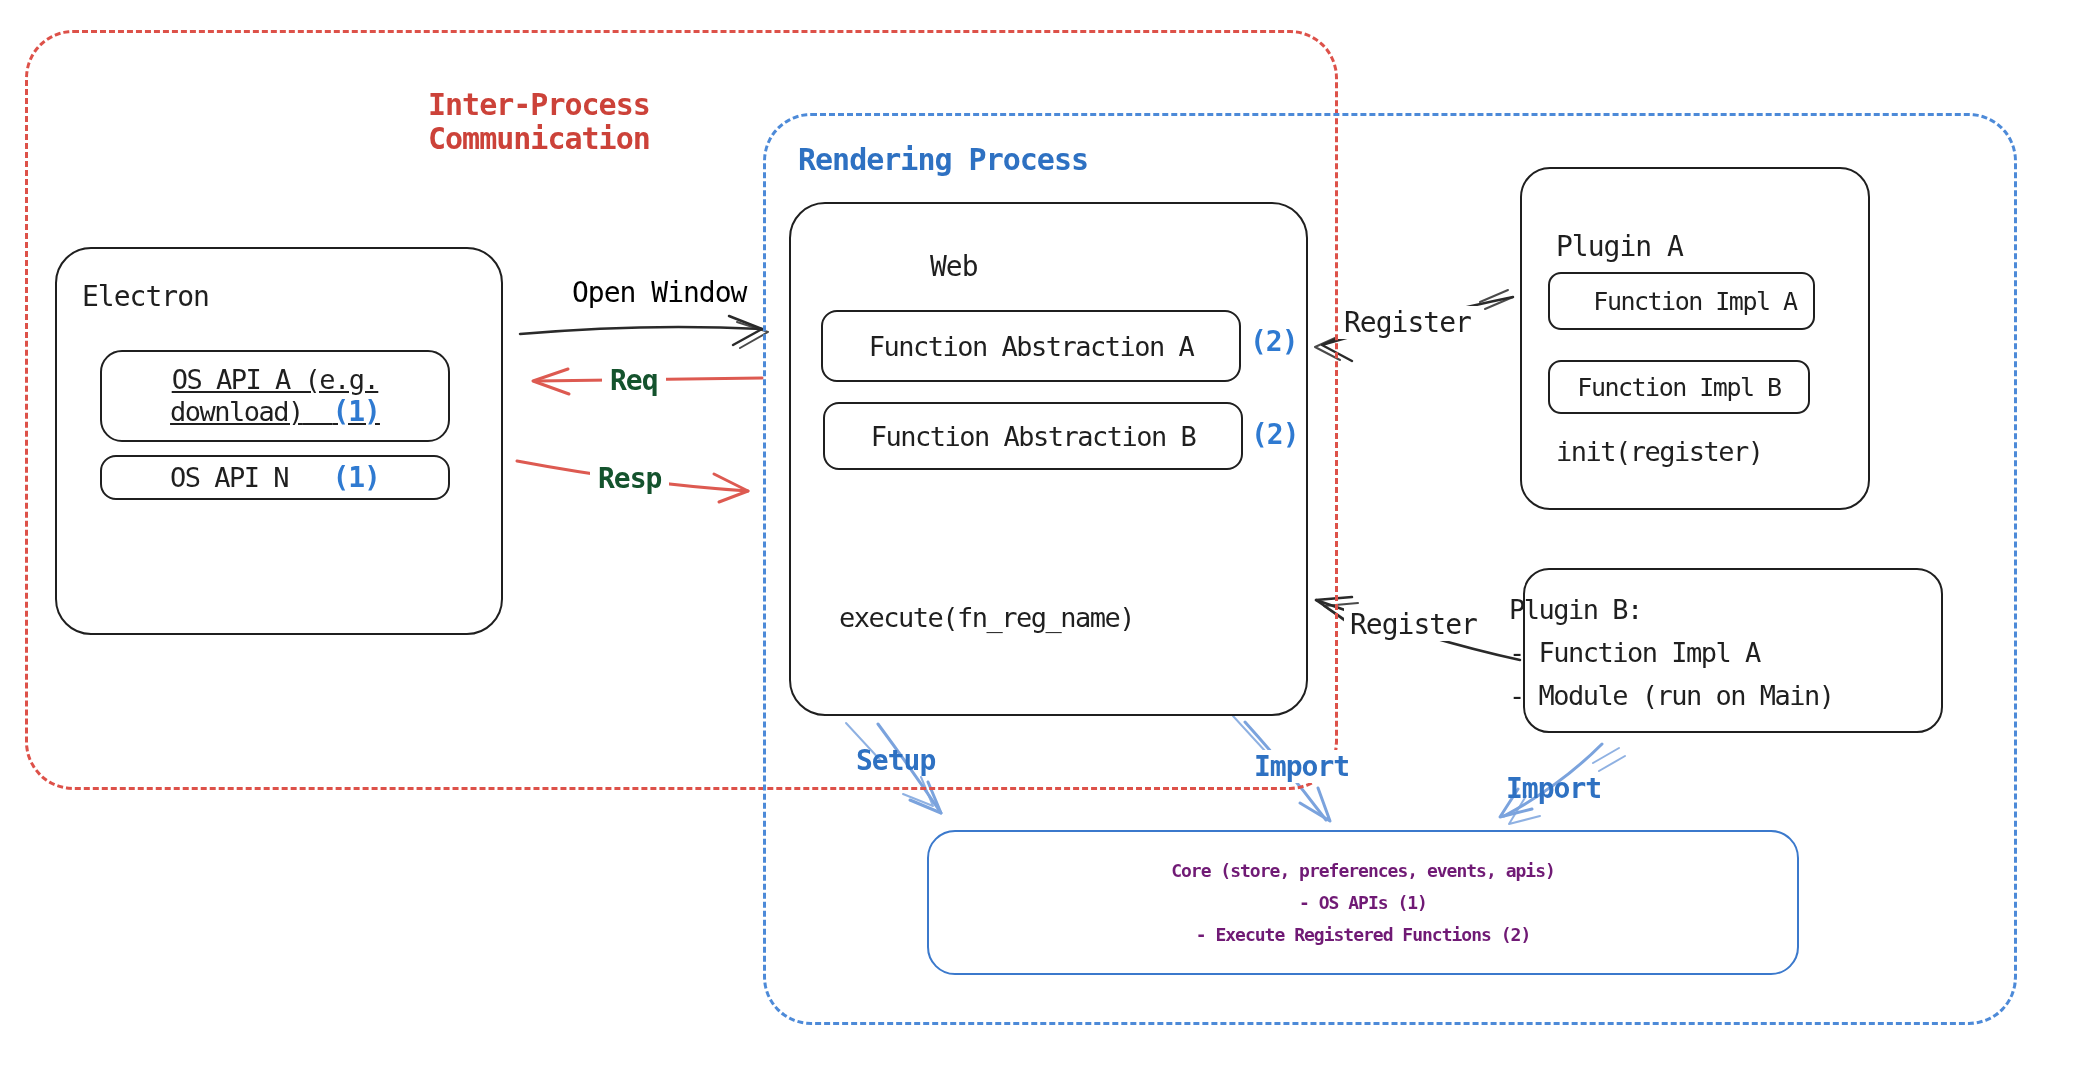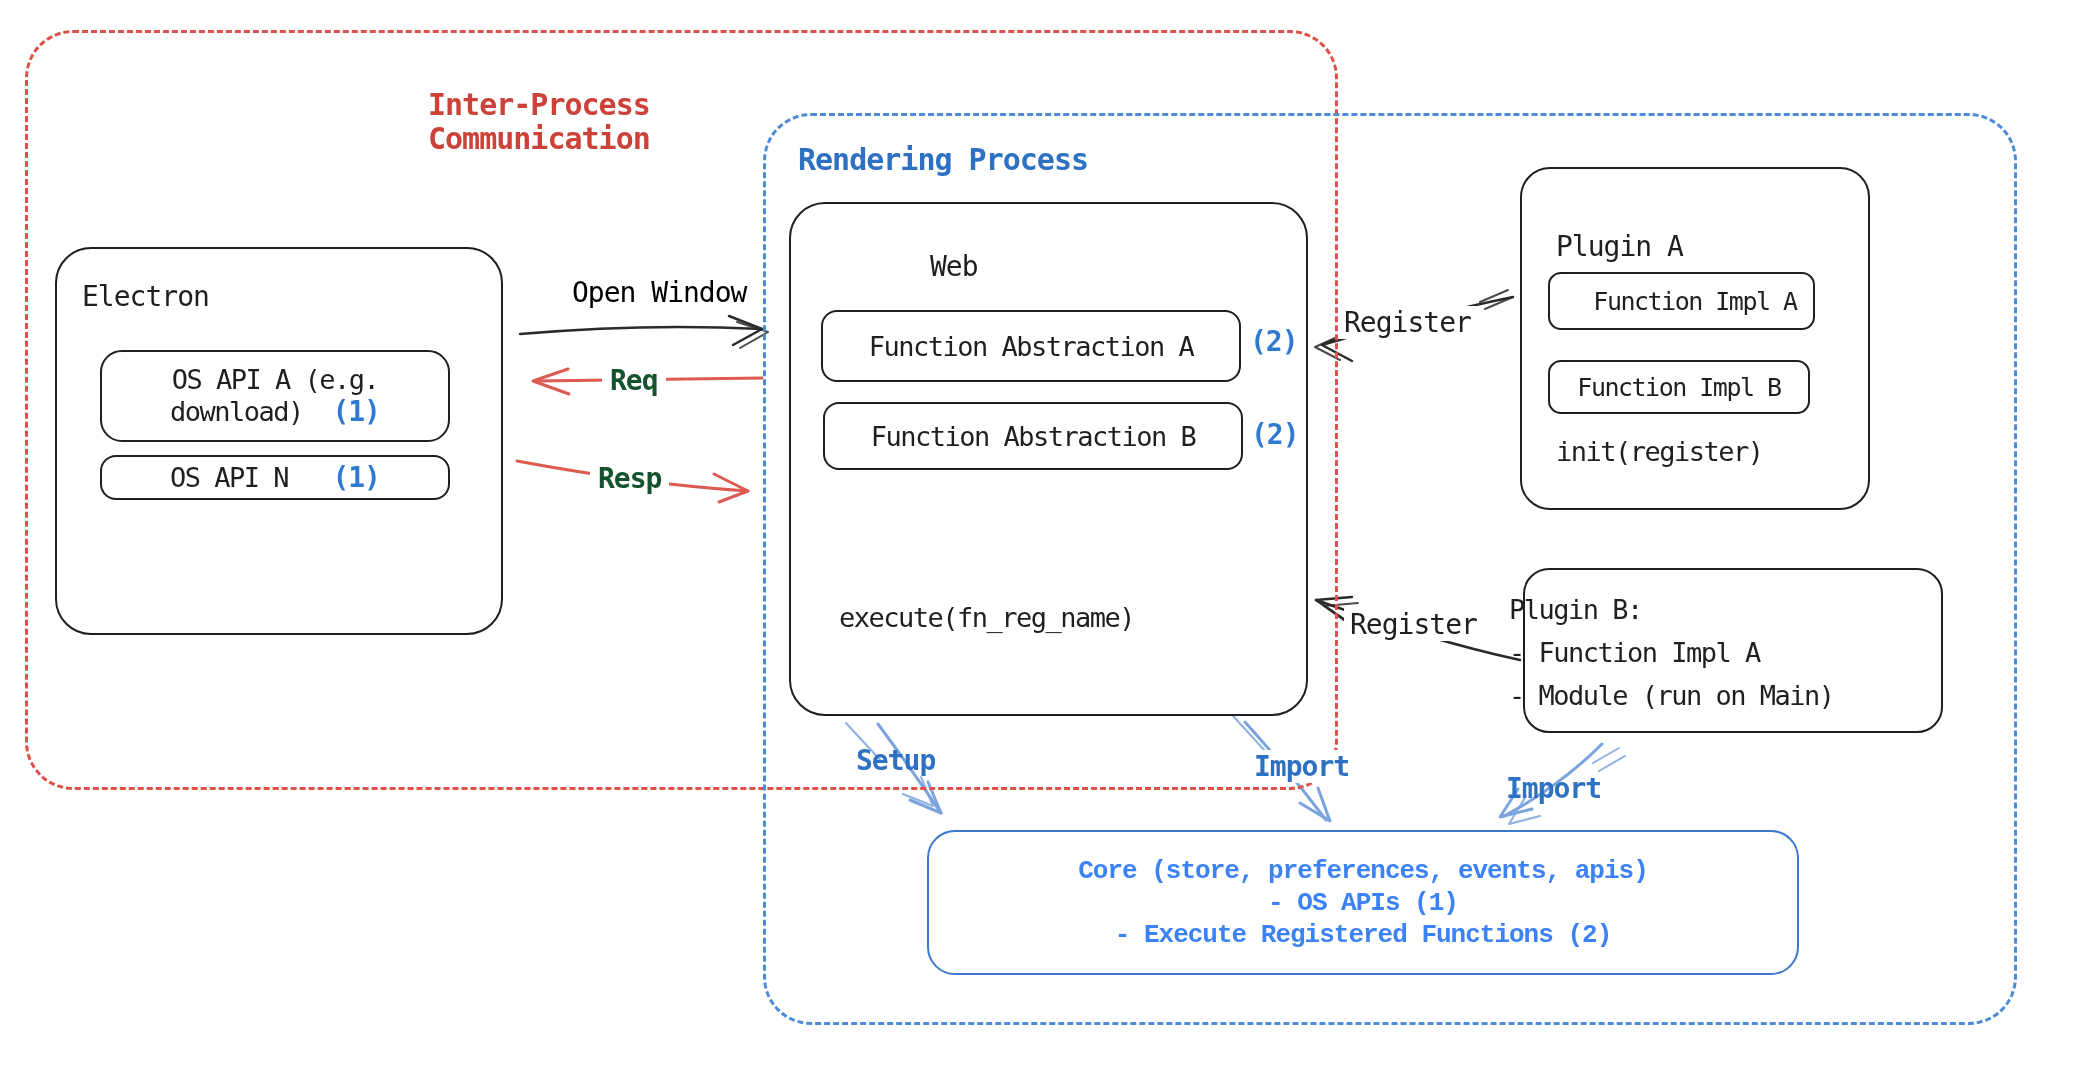--- a/index.html
+++ b/index.html
@@ -62,21 +62,21 @@
   .plain-text { font-size: 27px; letter-spacing: -1.5px; color: #1f1f1f; white-space: pre; }
 
   .plugin-b-lines { left: 1509px; top: 588px; font-size: 27px; letter-spacing: -1.5px; line-height: 43px; white-space: pre; }
 
   .core-box {
     left: 927px; top: 830px; width: 872px; height: 145px;
     border: 2.5px solid #3b79cc; border-radius: 28px;
     display: flex; flex-direction: column; justify-content: center;
     text-align: center;
   }
-  .core-line { color: #3b82f6; font-weight: 700; font-size: 26px; line-height: 32px; letter-spacing: -1px; font-family: Liberation Mono, monospace; }
+  .core-line { color: #701a75; font-weight: 700; font-size: 18px; line-height: 32px; letter-spacing: -1px; }
 
   
   .arrow-label { font-size: 28px; letter-spacing: -1px; white-space: pre; }
   .red-label   { color: #14532d; font-weight: 700; background: #ffffff; padding: 0 8px; text-align: center; }
   .blue-label  { color: #2e71c2; font-weight: 700; }
   .black-label { color: #1f1f1f; background: #ffffff; padding: 0 6px; }
 
   svg.wires { left: 0; top: 0; width: 2074px; height: 1066px; pointer-events: none; }
   svg.wires path { fill: none; stroke-linecap: round; stroke-linejoin: round; }
   .stroke-black { stroke: #2a2a2a; stroke-width: 2.5; }
@@ -145,21 +145,21 @@
 
   <div class="abs container-red"></div>
   <div class="abs ipc-label"><span>Inter-Process</span><br><span>Communication</span></div>
 
   <div class="abs container-blue"></div>
   <div class="abs rendering-label">Rendering Process</div>
 
   <div class="abs sketch-box electron-box"></div>
   <div class="abs box-title" style="left:82px; top:280px;">Electron</div>
 
-  <div class="abs inner-box api-a-box center-text" style="flex-direction:column; line-height:32px; border-radius:22px;">
+  <div class="abs inner-box api-a-box center-text" style="flex-direction:column; line-height:32px; border-radius:22px;text-decoration:underline;">
     <span>OS API A (e.g.</span>
     <span><span>download)</span>&nbsp;&nbsp;<span class="badge">(1)</span></span>
   </div>
 
   <div class="abs inner-box api-n-box center-text">
     <span>OS API N</span>&nbsp;&nbsp;&nbsp;<span class="badge">(1)</span>
   </div>
 
   <div class="abs sketch-box web-box"></div>
   <div class="abs box-title" style="left:930px; top:250px;">Web</div>

